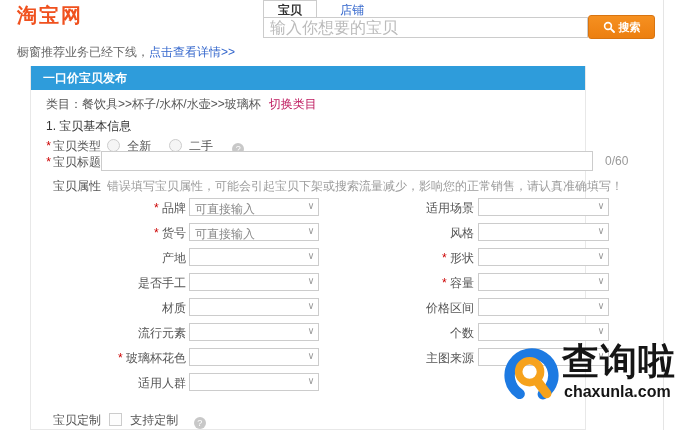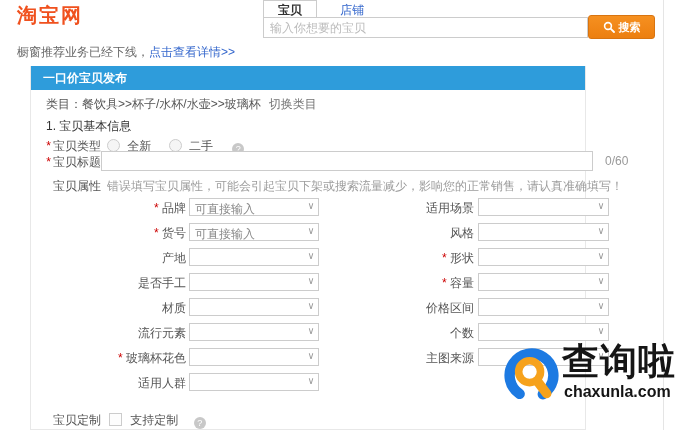--- a/index.html
+++ b/index.html
@@ -17,21 +17,21 @@
   }
   .tabbar{position:absolute;left:263px;top:0;height:17px;}
   .tab-active{
     display:inline-block;box-sizing:border-box;height:17px;padding:1px 14px 0 14px;
     border:1px solid #ccc;border-bottom:none;background:#fff;
     color:#333;font-weight:bold;
   }
   .tab-link{display:inline-block;margin-left:20px;color:#3366cc;padding-top:2px;cursor:pointer;}
   .search-input{
     position:absolute;left:263px;top:17px;width:325px;height:21px;box-sizing:border-box;
-    border:1px solid #ccc;padding:7px 6px;font-size:12px;color:#333;
+    border:1px solid #ccc;padding:7px 6px;font-size:16px;color:#333;
     font-family:"Liberation Sans", sans-serif;outline:none;
   }
   .search-input::placeholder{color:#bbb;}
   .search-btn{
     position:absolute;left:588px;top:15px;width:67px;height:24px;box-sizing:border-box;
     background:linear-gradient(#f69020,#ec7f10);border:1px solid #d87410;border-radius:3px;
     color:#fff;font-weight:bold;font-size:11px;
     display:flex;align-items:center;justify-content:center;gap:4px;cursor:pointer;
   }
   .notice{position:absolute;left:17px;top:44px;color:#666;}
@@ -40,21 +40,21 @@
   
   .panel{
     position:absolute;left:30px;top:66px;width:556px;height:364px;box-sizing:border-box;
     border:1px solid #e8e8e8;border-top:none;background:#fff;
   }
   .banner{
     position:absolute;left:0;top:0;width:100%;height:24px;line-height:24px;box-sizing:border-box;
     background:#2e9cdb;color:#fff;font-weight:bold;padding-left:12px;
   }
   .cat-line{position:absolute;left:15px;top:30px;color:#555;}
-  .cat-line .switch{color:#737373;margin-left:8px;cursor:pointer;}
+  .cat-line .switch{color:#be185d;margin-left:8px;cursor:pointer;}
   .step-title{position:absolute;left:15px;top:52px;color:#333;}
   .req{color:#c00;margin-right:2px;}
   .flabel{
     position:absolute;left:0;width:70px;text-align:right;color:#555;
   }
   
   .row-type{position:absolute;left:0;top:72px;height:14px;width:100%;}
   .radio{
     display:inline-block;width:11px;height:11px;border-radius:50%;
     border:1px solid #ccc;background:#f5f5f5;vertical-align:-2px;cursor:pointer;

